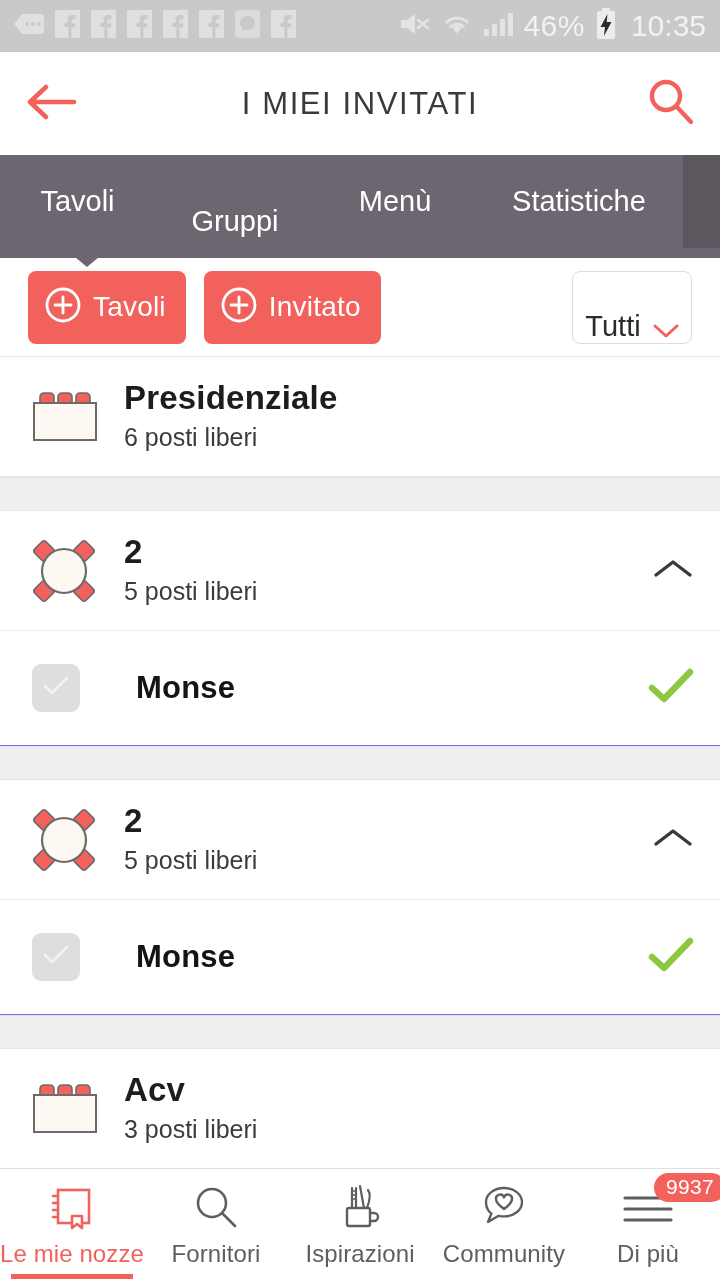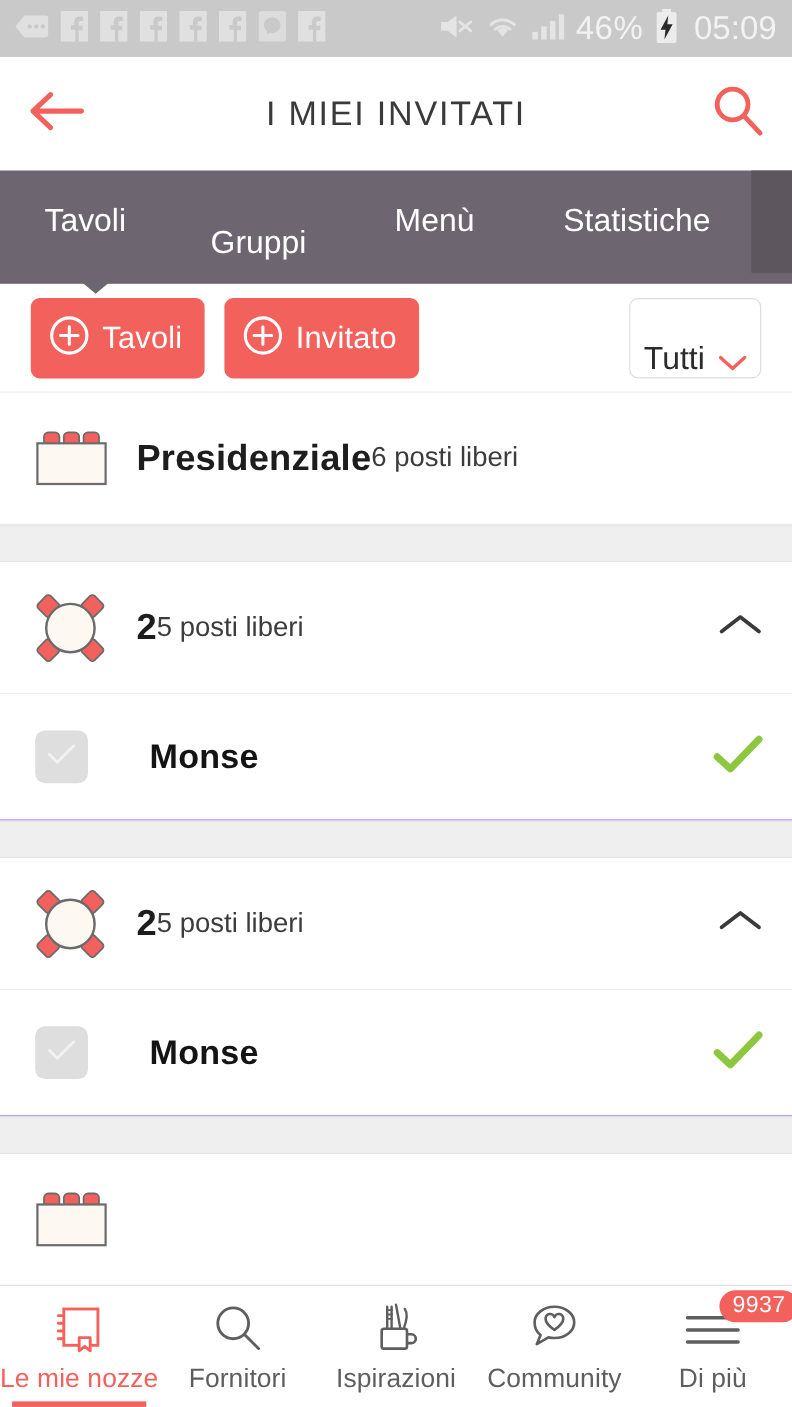--- a/index.html
+++ b/index.html
@@ -75,21 +75,21 @@
   }
   .dropdown .lbl { font-size:29px; color:#2b2b2b; }
 
   
   .list { flex:1 1 auto; overflow:hidden; background:#fff; }
   .table-row {
     height:120px; display:flex; align-items:center; padding:0 26px; background:#fff;
     border-bottom:1px solid #ececec; cursor:pointer;
   }
   .tbl-icon { width:76px; flex:0 0 76px; display:flex; align-items:center; justify-content:center; }
-  .tbl-text { margin-left:22px; display:flex; flex-direction:row; justify-content:space-between; }
+  .tbl-text { margin-left:22px; display:flex; flex-direction:column; justify-content:space-between; }
   .tbl-name { font-size:33px; color:#1d1d1d; font-weight:700; line-height:1.18; letter-spacing:0.2px; }
   .tbl-sub { font-size:25px; color:#3c3c3c; line-height:1.35; margin-top:3px; }
   .tbl-chev { margin-left:auto; cursor:pointer; display:flex; align-items:center; }
 
   .guest-row {
     height:115px; display:flex; align-items:center; padding:0 26px; background:#fff;
     border-bottom:1px solid #8b5cf6; cursor:pointer;
   }
   .gchk {
     width:48px; height:48px; flex:0 0 48px; border-radius:9px; background:#dedede;
@@ -202,21 +202,21 @@
           </svg>
       </span>
       <span class="sb-text">46%</span>
       <span class="sb-icon">
         <svg width="22" height="32" viewBox="0 0 22 32">
             <rect x="2" y="3" width="18" height="28" rx="2" fill="#ececec"></rect>
             <rect x="7" y="0" width="8" height="4" rx="1" fill="#ececec"></rect>
             <path d="M12.5 6L5.5 19h4.5l-1 9 7.5-14h-4.8z" fill="#2b2b2b"></path>
           </svg>
       </span>
-      <span class="sb-time">05:09</span>
+      <span class="sb-time">10:35</span>
     </div>
   </div>
 
   <div class="header">
     <div class="hdr-btn">
       <span>
         <svg width="54" height="42" viewBox="0 0 54 42">
             <path d="M50 21H6M22 6L6 21l16 15" stroke="#f2615c" stroke-width="4.6" fill="none" stroke-linecap="round" stroke-linejoin="round"></path>
           </svg>
       </span>
@@ -393,20 +393,24 @@
 
     <div class="table-row">
       <div class="tbl-icon">
         <svg width="72" height="58" viewBox="0 0 72 58">
           <rect x="12" y="5" width="14" height="13" rx="4" fill="#f2615c" stroke="#6b6b6b" stroke-width="1.6"></rect>
           <rect x="30" y="5" width="14" height="13" rx="4" fill="#f2615c" stroke="#6b6b6b" stroke-width="1.6"></rect>
           <rect x="48" y="5" width="14" height="13" rx="4" fill="#f2615c" stroke="#6b6b6b" stroke-width="1.6"></rect>
           <rect x="6" y="15" width="62" height="37" fill="#fdf8f1" stroke="#6b6b6b" stroke-width="2"></rect>
         </svg>
       </div>
+      <div class="tbl-text">
+        <div class="tbl-name">Acv</div>
+        <div class="tbl-sub">3 posti liberi</div>
+      </div>
     </div>
 
   </div>
 
   <div class="bottomnav">
     <div class="nav-item active">
       <div class="nav-ico">
         <svg width="52" height="52" viewBox="0 0 52 52">
           <rect x="12" y="8" width="31" height="33" stroke="#f2615c" stroke-width="2.6" fill="none"></rect>
           <path d="M12 14H7M12 21H7M12 28H7M12 35H7" stroke="#f2615c" stroke-width="2.6" stroke-linecap="round"></path>

